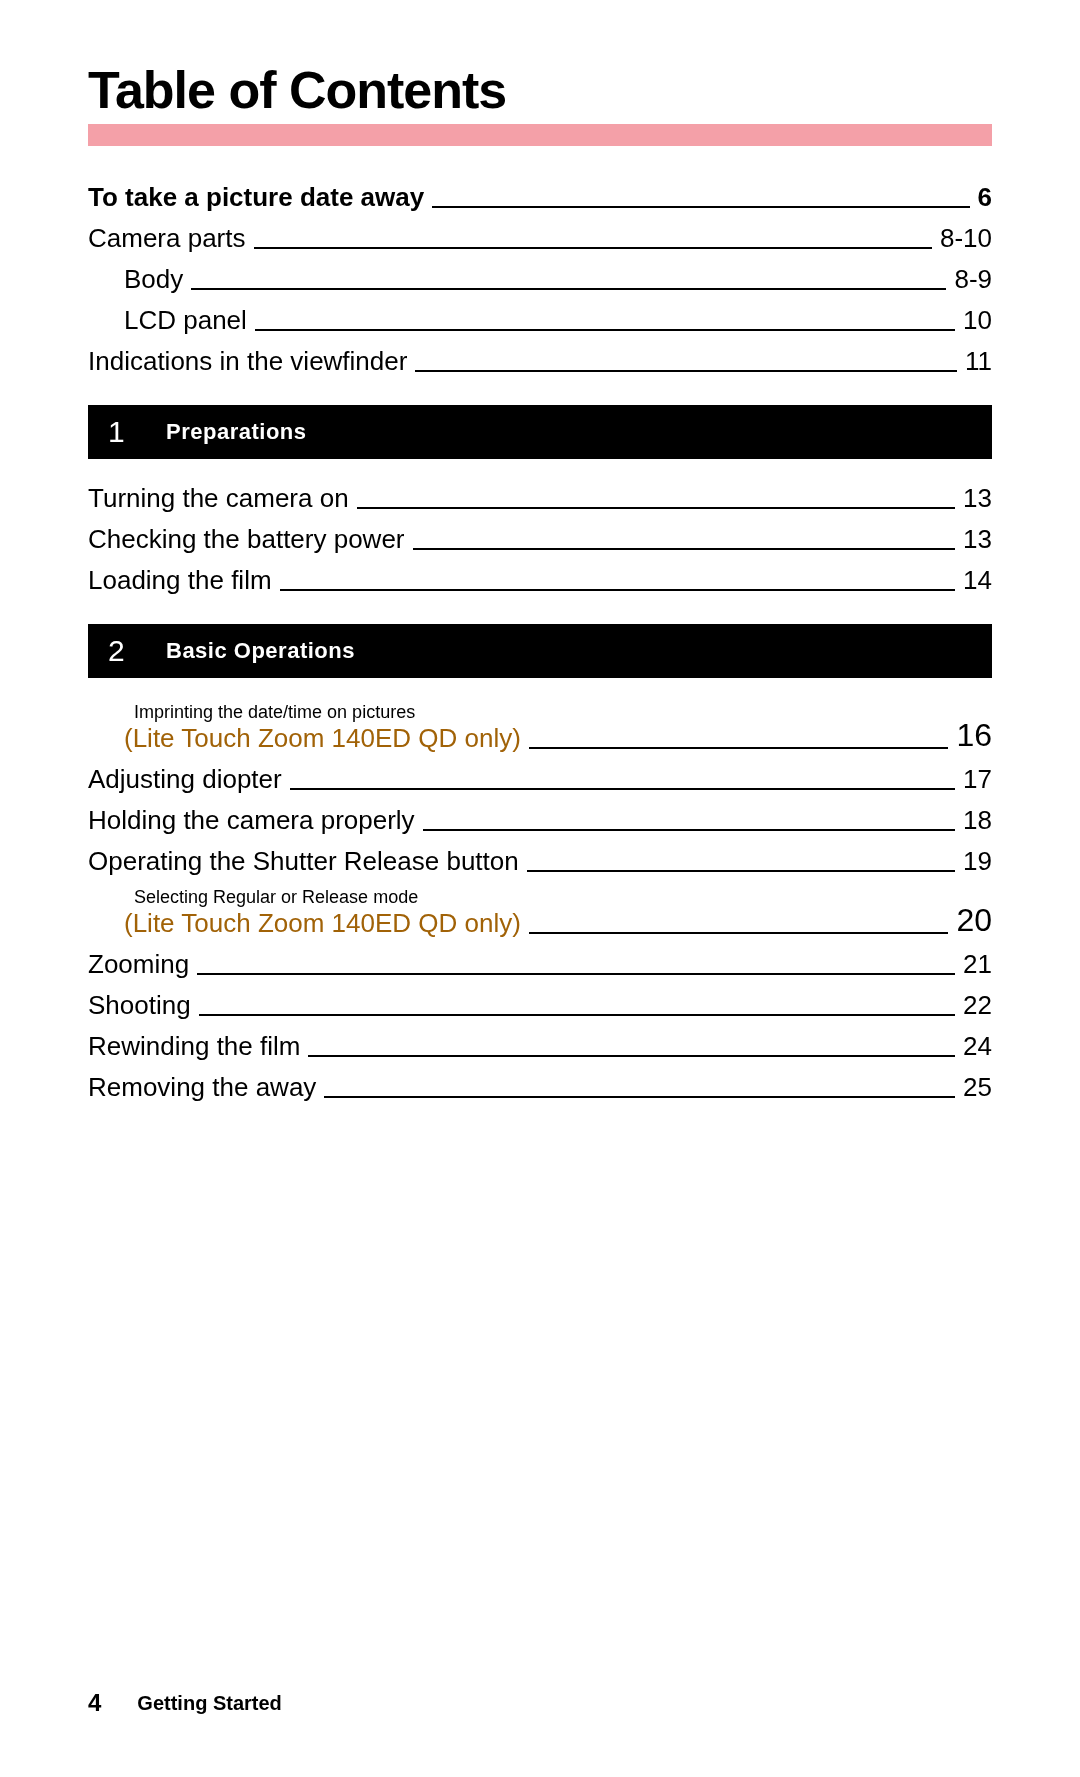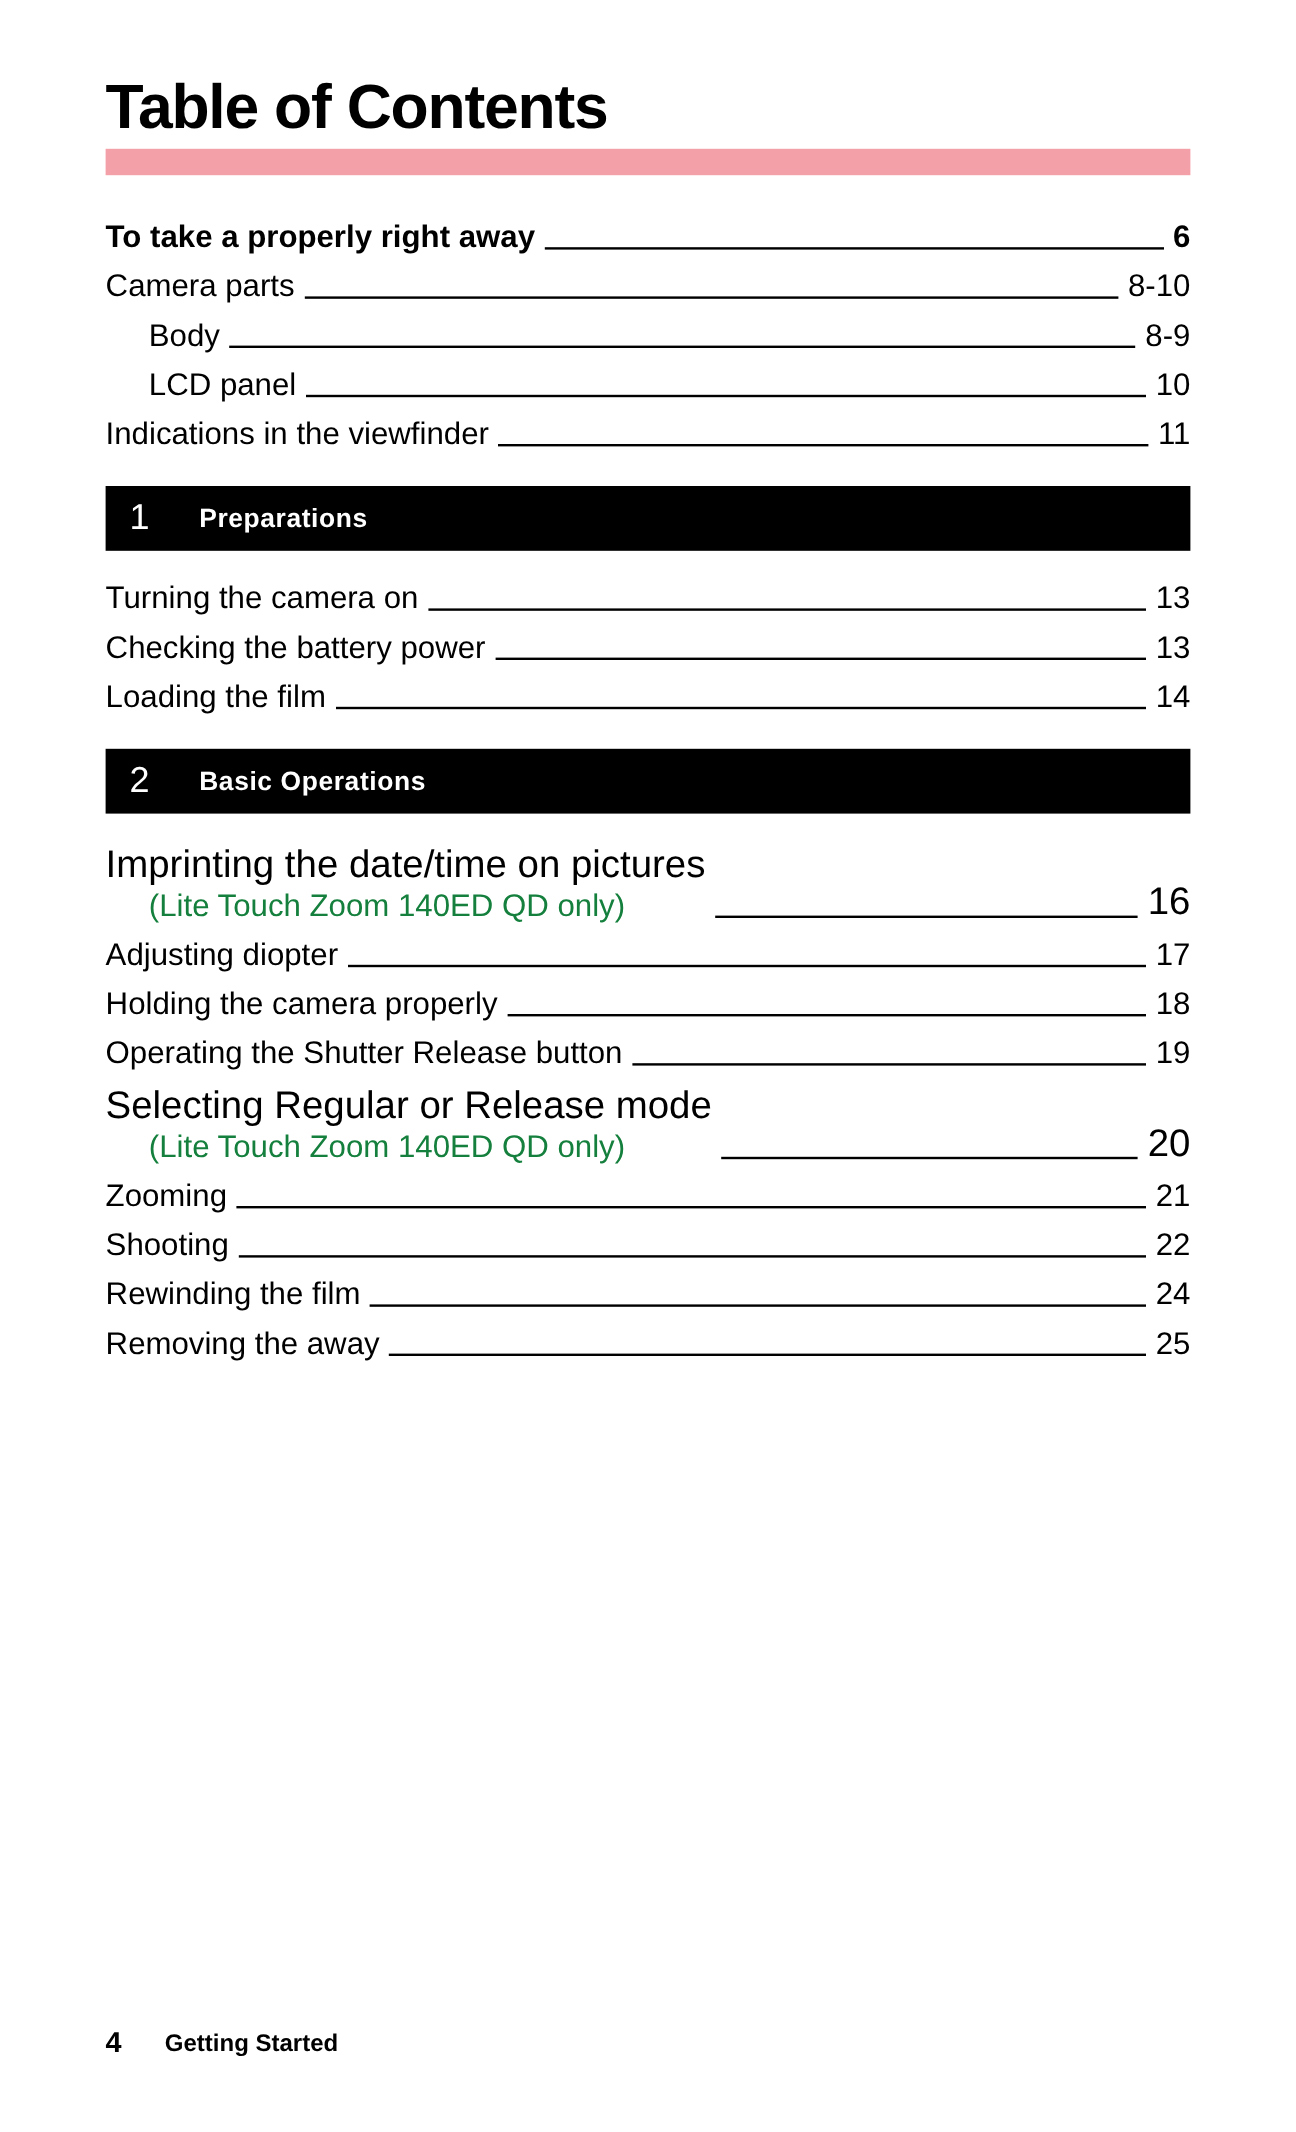--- a/index.html
+++ b/index.html
@@ -94,27 +94,28 @@
       display: flex;
       align-items: flex-end;
       margin-bottom: 10px;
     }
 
     .toc-label-multiline {
       flex-shrink: 0;
     }
 
     .toc-label-multiline .line1 {
-      font-size: 32px;
+      font-size: 18px;
       color: #000;
+      margin-left: 46px;
     }
 
     .toc-label-multiline .line2 {
       font-size: 26px;
-      color: #15803d;
+      color: #a16207;
       padding-left: 36px;
     }
 
     .toc-entry-multiline .toc-dots {
       margin-bottom: 5px;
       align-self: flex-end;
     }
 
     .toc-entry-multiline .toc-page {
       align-self: flex-end;
@@ -144,21 +145,21 @@
   </style>
 </head>
 <body>
 
 <h1 class="page-title">Table of Contents</h1>
 <div class="pink-bar"></div>
 
 <div>
 
   <div class="toc-entry bold">
-    <span class="toc-label">To take a properly right away</span>
+    <span class="toc-label">To take a picture date away</span>
     <span class="toc-dots"></span>
     <span class="toc-page">6</span>
   </div>
 
   <div class="toc-entry">
     <span class="toc-label">Camera parts</span>
     <span class="toc-dots"></span>
     <span class="toc-page">8-10</span>
   </div>
 

